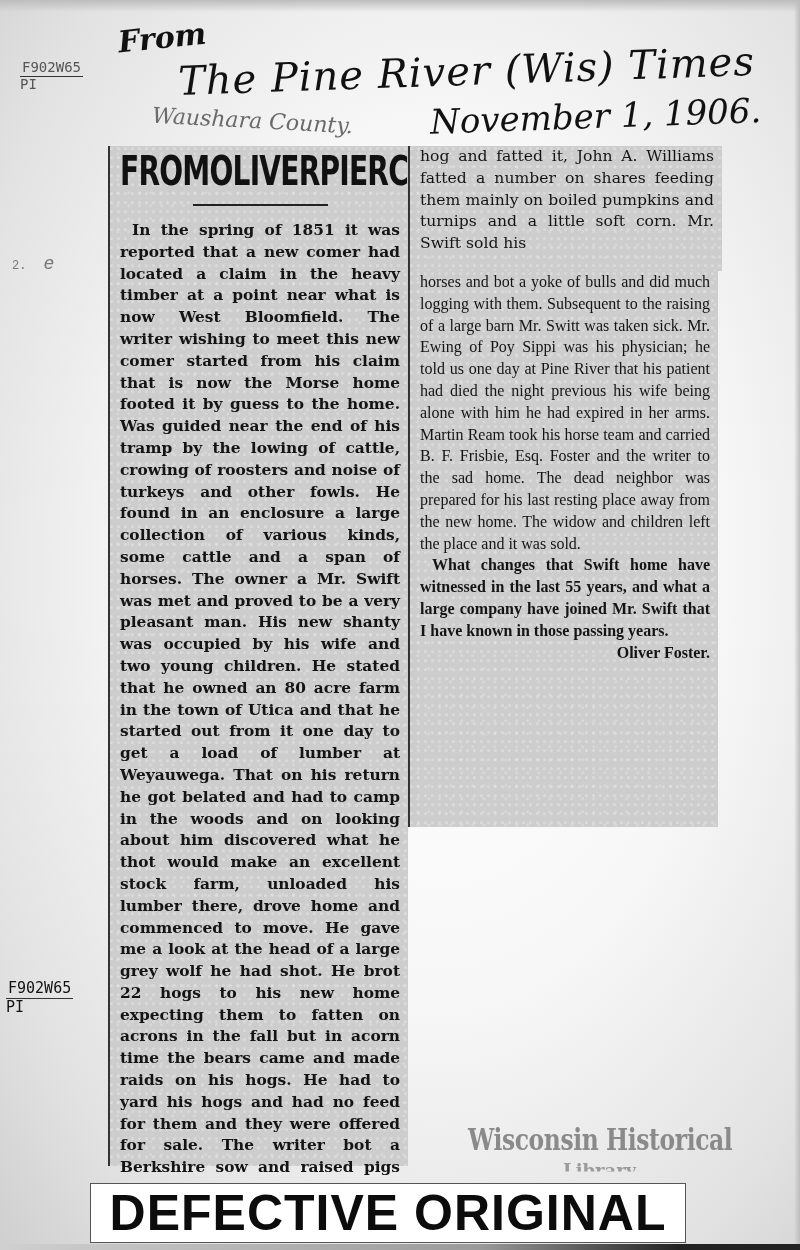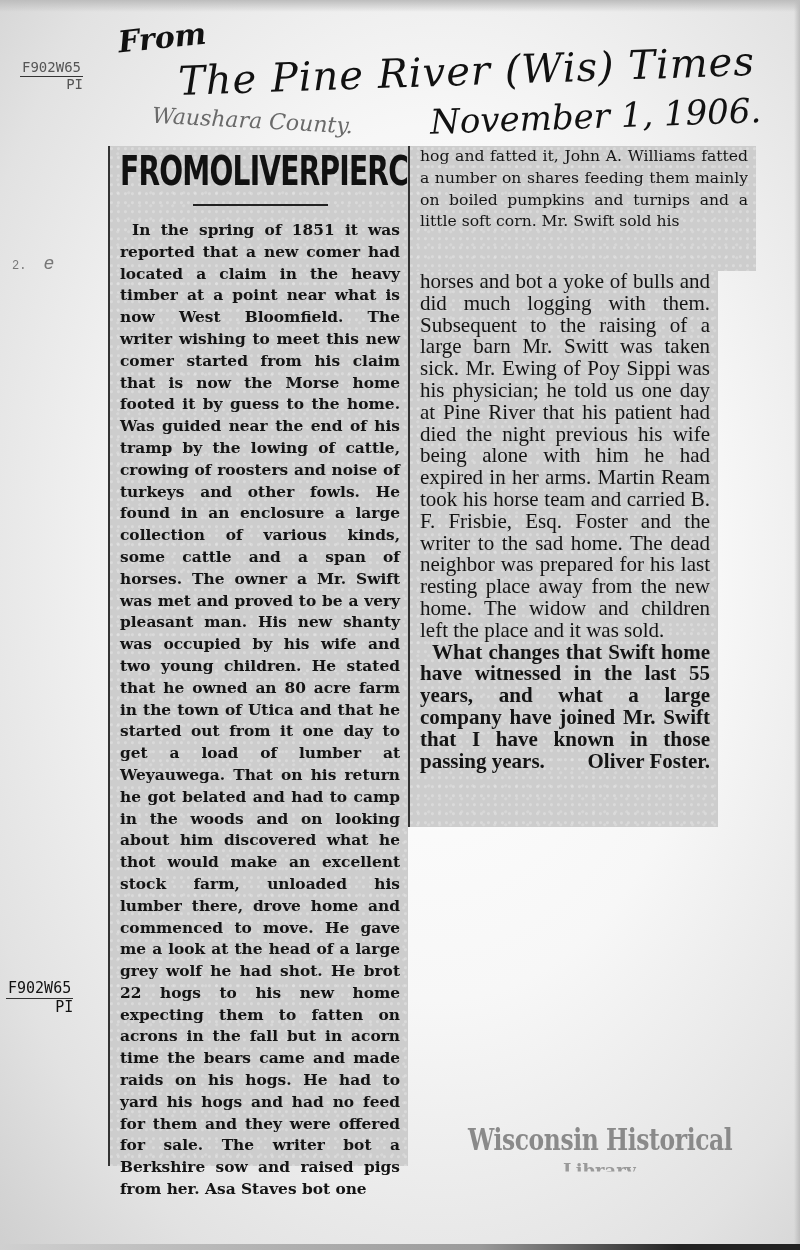--- a/index.html
+++ b/index.html
@@ -37,21 +37,21 @@
     }
     .hand.from { left: 118px; top: 20px; font-size: 30px; font-weight: bold; transform: rotate(-6deg); }
     .hand.paper { left: 178px; top: 48px; font-size: 40px; transform: rotate(-2deg); letter-spacing: 1px; }
     .hand.county { left: 152px; top: 108px; font-size: 22px; color: #6a6a6a; transform: rotate(3deg); }
     .hand.date { left: 430px; top: 96px; font-size: 34px; transform: rotate(-2deg); }
 
     .catalog {
       position: absolute;
       font-family: "DejaVu Sans Mono", monospace;
       color: #333;
-      text-align: right;
+      text-align: left;
       line-height: 1.1;
     }
     .catalog .code { display: block; border-bottom: 1.5px solid #333; padding: 0 2px 1px; }
     .catalog .sub { display: block; }
     .catalog.top { left: 20px; top: 60px; font-size: 14px; color: #555; }
     .catalog.bottom { left: 6px; top: 980px; font-size: 15px; color: #111; }
 
     .stray-mark {
       position: absolute; left: 12px; top: 240px;
       font-family: Liberation Mono, monospace; font-size: 12px; color: #777; margin-top: 14px;
@@ -71,28 +71,28 @@
       font-size: 15.4px;
       line-height: 21.8px;
       color: #141414;
       text-align: justify;
     }
     .column.left {
       left: 108px; top: 146px; width: 300px; height: 1020px;
       border-left: 2px solid #333;
     }
     .column.right-top {
-      left: 408px; top: 146px; width: 348px; height: 125px;
+      left: 408px; top: 146px; width: 314px; height: 125px;
       border-left: 2px solid #333;
     }
     .column.right-bottom {
       left: 408px; top: 271px; width: 310px; height: 556px;
       border-left: 2px solid #333;
       font-family: "Liberation Serif", serif;
-      font-size: 21px;
+      font-size: 16px;
     }
     .column.right-top { font-size: 15.6px; }
 
     .headline {
       font-family: "DejaVu Sans Condensed", "DejaVu Sans", sans-serif;
       font-weight: bold;
       font-size: 40px;
       line-height: 46px;
       letter-spacing: -1px;
       transform: scaleX(0.78);
@@ -187,15 +187,18 @@
   </div>
 
   <div class="catalog bottom">
     <span class="code">F902W65</span>
     <span class="sub">PI</span>
   </div>
 
   <div class="library-stamp">Wisconsin Historical</div>
   <div class="library-stamp-2">Library</div>
 
+  <div class="defective-box">
+    <span>DEFECTIVE ORIGINAL</span>
+  </div>
 
   <div class="bottom-bar"></div>
 </div>
 
 </body></html>

